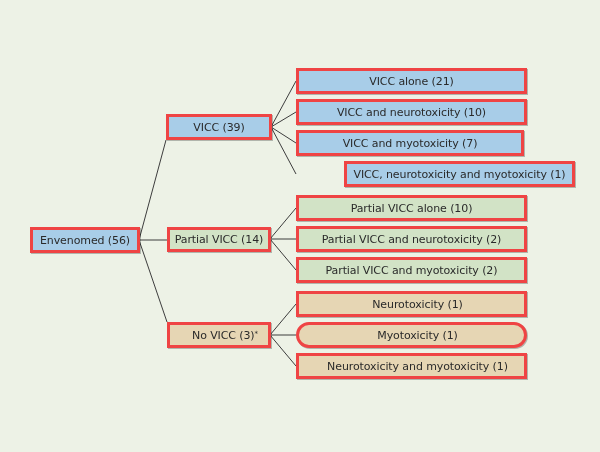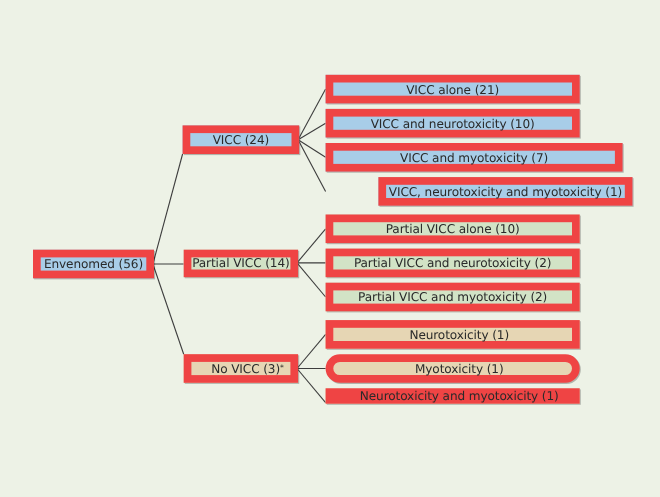--- a/index.html
+++ b/index.html
@@ -11,21 +11,21 @@
       font-family: "DejaVu Sans", sans-serif;
     }
     .frame {
       position: absolute; left: 0; top: 1px; width: 600px; height: 450px;
       background: #edf2e6;
     }
     svg.links { position: absolute; left: 0; top: 0; width: 600px; height: 452px; }
     .node {
       position: absolute;
       box-sizing: border-box;
-      border: 7px solid #ef4444;
+      border: 3px solid #ef4444;
       box-shadow: 1px 1px 0 rgba(0,0,0,0.25);
       display: flex; align-items: center; justify-content: center;
       font-size: 11px; color: #2a2a2a;
       white-space: nowrap;
       letter-spacing: -0.1px;
     }
     .blue { background: #a8cde8; }
     .green { background: #d2e3c6; }
     .tan { background: #e6d6b4; padding-left: 12px; }
     sup { font-size: 7px; vertical-align: top; position: relative; top: -1px; }
@@ -49,37 +49,37 @@
     <line x1="270" y1="335" x2="296" y2="304" stroke="#3d3d3d" stroke-width="1"></line>
     <line x1="270" y1="335" x2="296" y2="335" stroke="#3d3d3d" stroke-width="1"></line>
     <line x1="270" y1="335" x2="296" y2="366" stroke="#3d3d3d" stroke-width="1"></line>
   </svg>
 
 <div class="node blue" style="left:30px; top:227px; width:110px; height:26px;">
   <span>Envenomed (56)</span>
 </div>
 
 <div class="node blue" style="left:166px; top:114px; width:106px; height:26px;">
-  <span>VICC (24)</span>
+  <span>VICC (39)</span>
 </div>
 <div class="node green" style="left:167px; top:227px; width:104px; height:25px;">
   <span>Partial VICC (14)</span>
 </div>
 <div class="node tan" style="left:167px; top:322px; width:104px; height:26px;">
   <span>No VICC (3)</span>
     <sup>*</sup>
 </div>
 
 <div class="node blue" style="left:296px; top:68px; width:231px; height:26px;">
   <span>VICC alone (21)</span>
 </div>
 <div class="node blue" style="left:296px; top:99px; width:231px; height:26px;">
   <span>VICC and neurotoxicity (10)</span>
 </div>
-<div class="node blue" style="left:296px; top:130px; width:270px; height:26px;justify-content:center;">
+<div class="node blue" style="left:296px; top:130px; width:228px; height:26px;justify-content:center;">
   <span>VICC and myotoxicity (7)</span>
 </div>
 <div class="node blue" style="left:296px; top:161px; width:231px; height:26px;margin-left:48px;">
   <span>VICC, neurotoxicity and myotoxicity (1)</span>
 </div>
 
 <div class="node green" style="left:296px; top:195px; width:231px; height:26px;">
   <span>Partial VICC alone (10)</span>
 </div>
 <div class="node green" style="left:296px; top:226px; width:231px; height:26px;">
@@ -88,15 +88,15 @@
 <div class="node green" style="left:296px; top:257px; width:231px; height:26px;">
   <span>Partial VICC and myotoxicity (2)</span>
 </div>
 
 <div class="node tan" style="left:296px; top:291px; width:231px; height:26px;">
   <span>Neurotoxicity  (1)</span>
 </div>
 <div class="node tan" style="left:296px; top:322px; width:231px; height:26px;border-radius:13px;">
   <span>Myotoxicity  (1)</span>
 </div>
-<div class="node tan" style="left:296px; top:353px; width:231px; height:14px;">
+<div class="node tan" style="left:296px; top:353px; width:231px; height:26px;">
   <span>Neurotoxicity and myotoxicity (1)</span>
 </div>
 
 </body></html>

